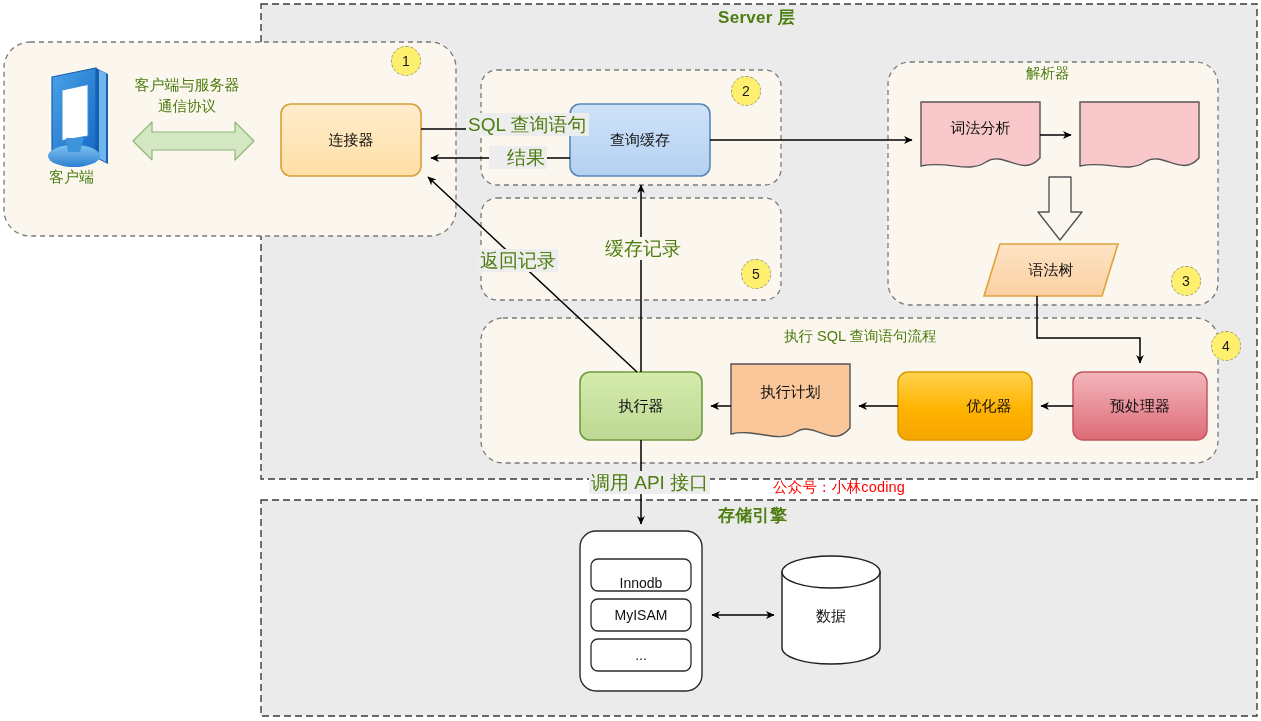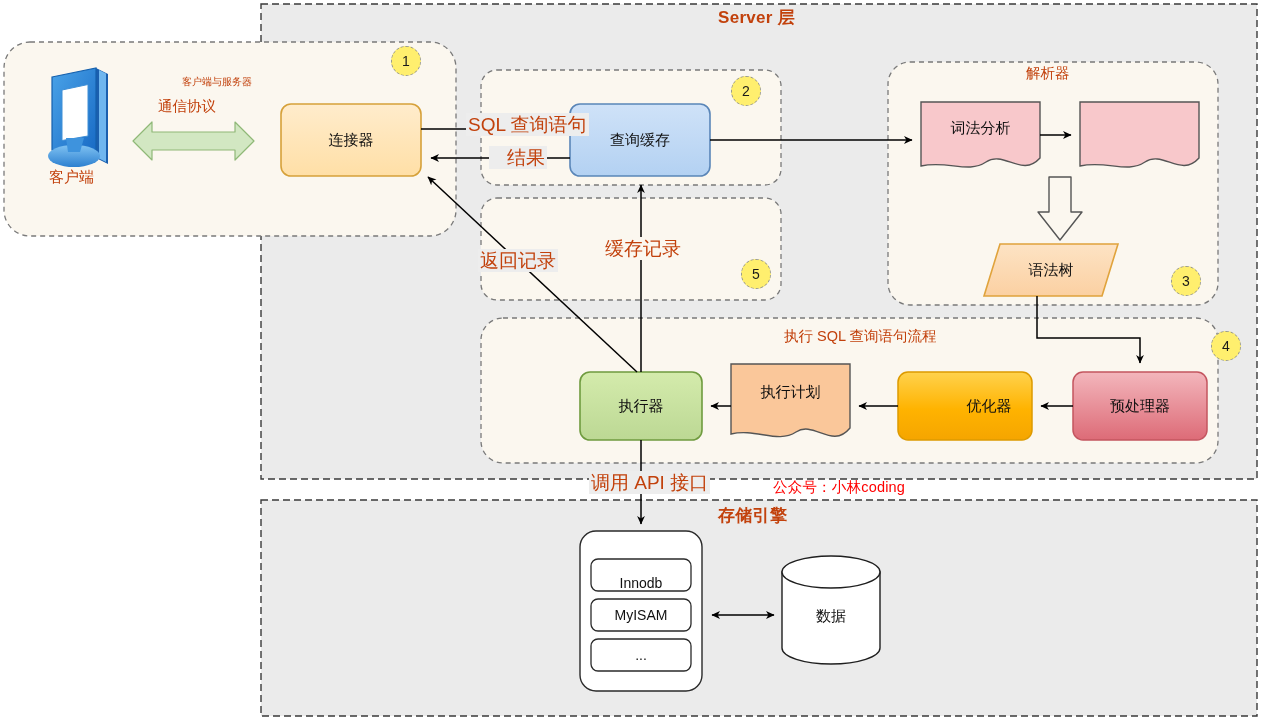--- a/index.html
+++ b/index.html
@@ -1,20 +1,20 @@
 <!DOCTYPE html>
 <html><head>
 <meta charset="utf-8">
 <style>
   html,body{margin:0;padding:0;background:#ffffff;}
   body{font-family:"Liberation Sans","DejaVu Sans",sans-serif;}
   #stage{position:relative;width:1261px;height:721px;background:#ffffff;overflow:hidden;}
   #svgroot{position:absolute;left:0;top:0;width:1261px;height:721px;}
 
-  .lbl{position:absolute;white-space:nowrap;color:#c2410c;line-height:1.22;}
+  .lbl{position:absolute;white-space:nowrap;color:#4d7c0f;line-height:1.22;}
   .center{text-align:center;}
 
   
   .region-title{font-size:17px;font-weight:bold;letter-spacing:.3px;}
   .sub-title{font-size:14.5px;}
 
   
   .node-text{position:absolute;display:flex;align-items:center;justify-content:center;
              text-align:center;font-size:15px;color:#101010;pointer-events:none;}
   .node-text.small{font-size:14px;}
@@ -233,21 +233,21 @@
   <div class="node-text" style="left:580px;top:372px;width:122px;height:68px;">执行器</div>
 
   <div class="node-text small" style="left:591px;top:559px;width:100px;height:48px;">Innodb</div>
   <div class="node-text small" style="left:591px;top:599px;width:100px;height:32px;">MyISAM</div>
   <div class="node-text small" style="left:591px;top:639px;width:100px;height:32px;">...</div>
 
   <div class="node-text" style="left:782px;top:596px;width:98px;height:40px;">数据</div>
 
   <div class="lbl client-label" style="left:49px;top:168px;">客户端</div>
 
-  <div class="lbl center" style="left:122px;top:76px;width:130px;font-size:10px;text-align:right;">客户端与服务器</div>
+  <div class="lbl center" style="left:122px;top:76px;width:130px;font-size:15px;">客户端与服务器</div>
   <div class="lbl center" style="left:122px;top:98px;width:130px;font-size:14.5px;">通信协议</div>
 
   <div class="lbl edge-lbl grey" style="left:466px;top:113px;">SQL 查询语句</div>
   <div class="lbl edge-lbl grey" style="left:489px;top:146px;padding-left:18px;">结果</div>
   <div class="lbl edge-lbl grey" style="left:478px;top:249px;">返回记录</div>
   <div class="lbl edge-lbl" style="left:603px;top:237px;">缓存记录</div>
   <div class="lbl edge-lbl grey" style="left:589px;top:471px;">调用 API 接口</div>
 
   <div class="lbl watermark" style="left:773px;top:479px;">公众号：小林coding</div>
 

